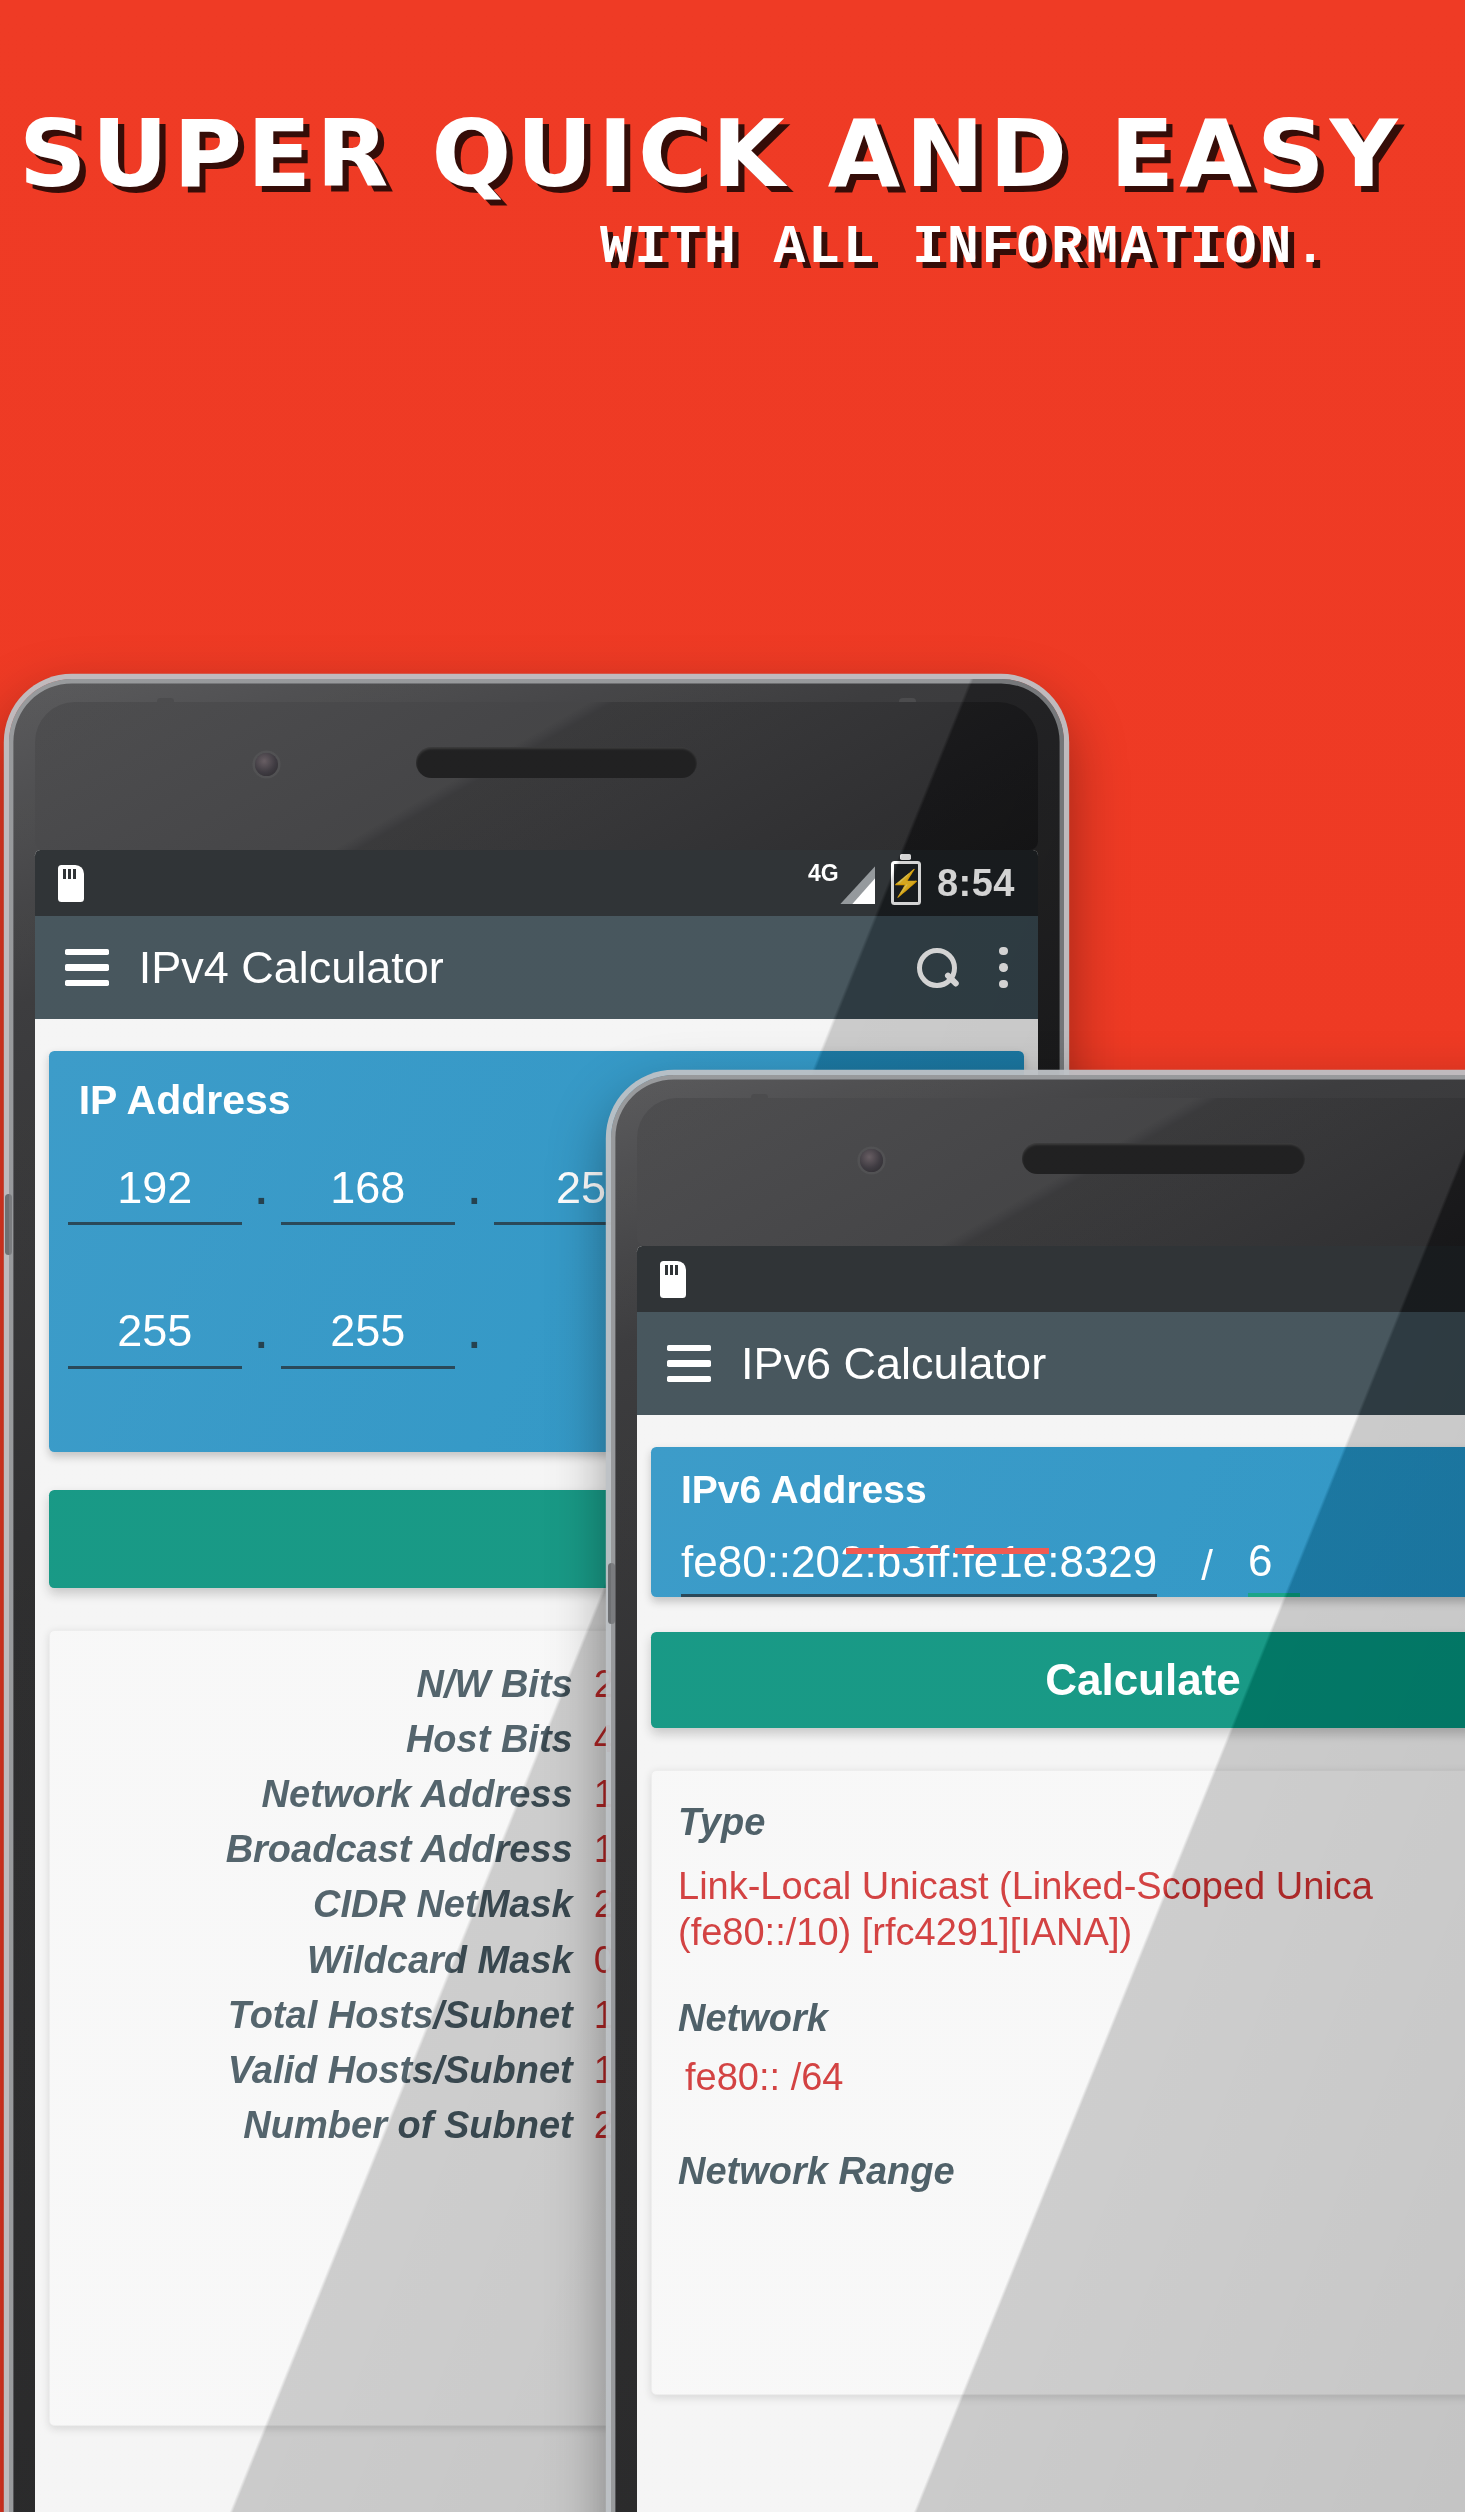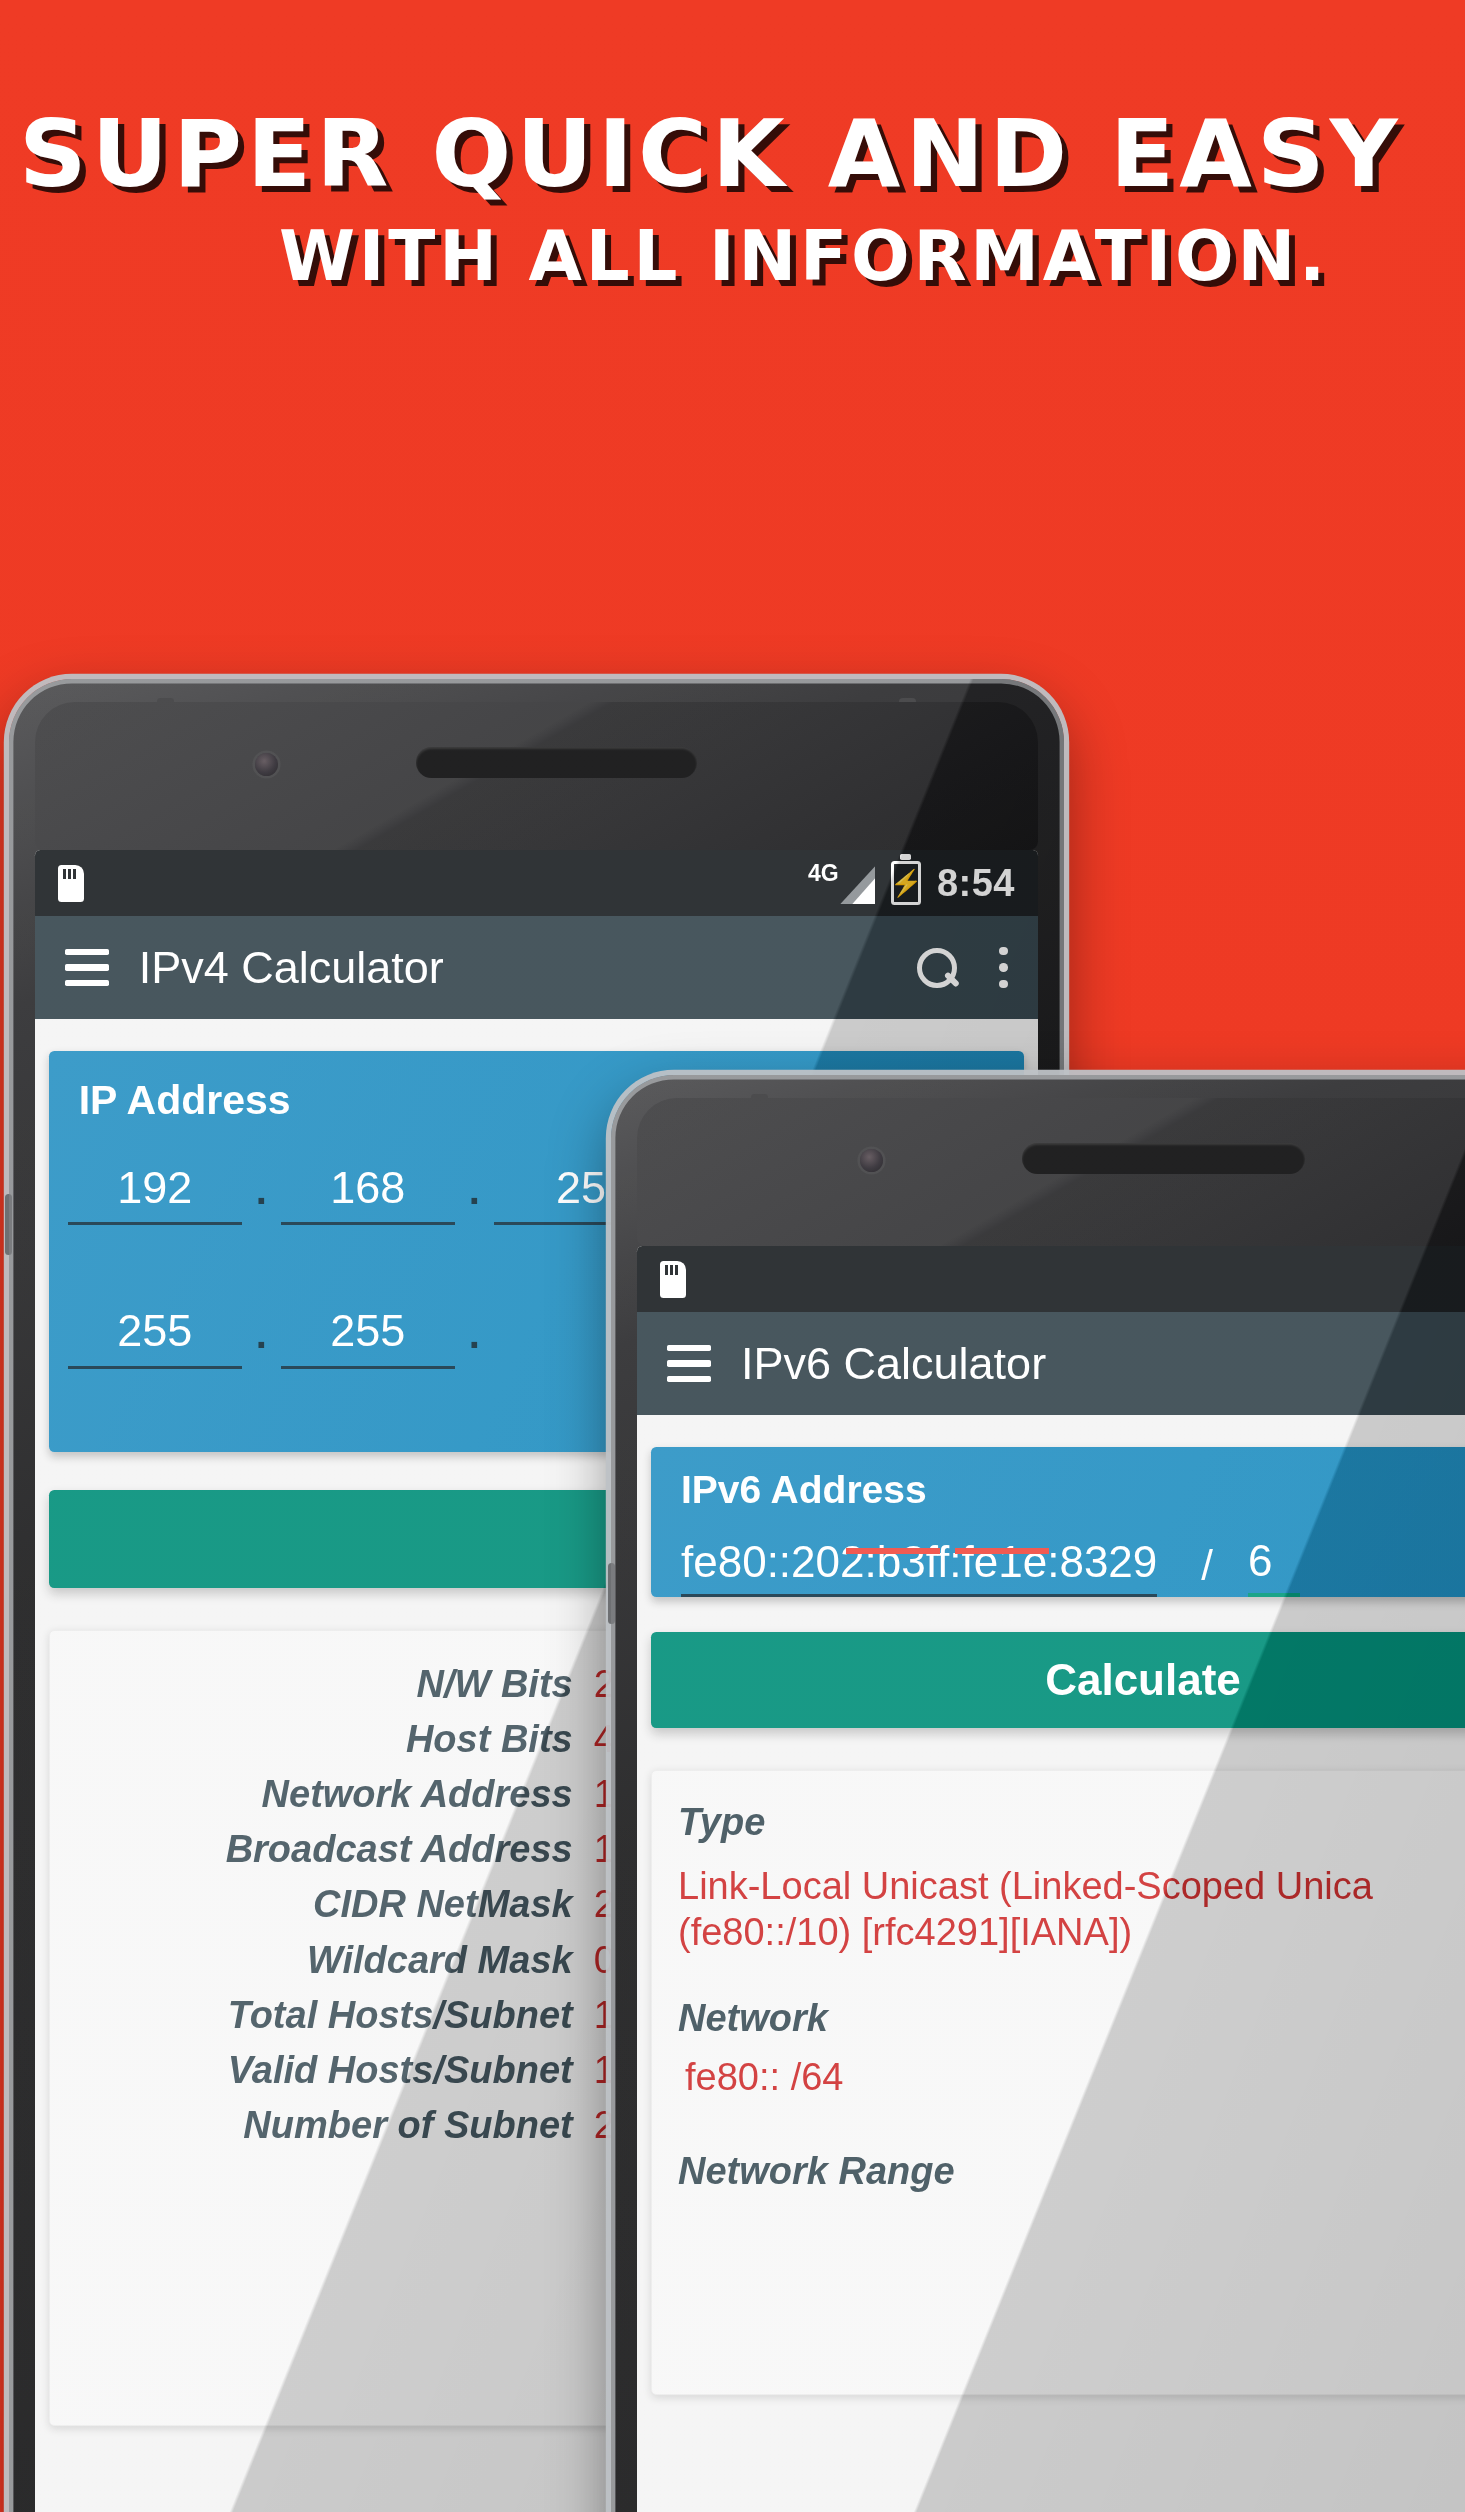--- a/index.html
+++ b/index.html
@@ -14,21 +14,21 @@
   .headline{
     font-family:"DejaVu Sans", sans-serif;
     font-weight:700;color:#ffffff;
     letter-spacing:.055em;
     text-shadow:6.1px 6.1px 0 rgba(0,0,0,.78);
     line-height:1.0;
     white-space:nowrap;
   }
   .h-main{font-size:92px;margin-top:109px;transform:scaleX(1.02);}
   .h-sub{font-size:73px;margin-top:103px;}
-  .h-sub2{font-size:69px;margin-top:21px;}
+  .h-sub2{font-size:53px;margin-top:21px;font-family:Liberation Mono, monospace;}
 
   
   .phone{position:absolute;}
   .phone-body{
     position:absolute;inset:0;
     border-radius:63px;
     background:linear-gradient(160deg,#4c4c4e 0%,#2b2b2d 14%,#1b1b1c 40%,#141415 100%);
     box-shadow:0 23px 61px rgba(0,0,0,.42), 0 0 0 4.4px #8e9093 inset;
   }
   .phone-outline{

